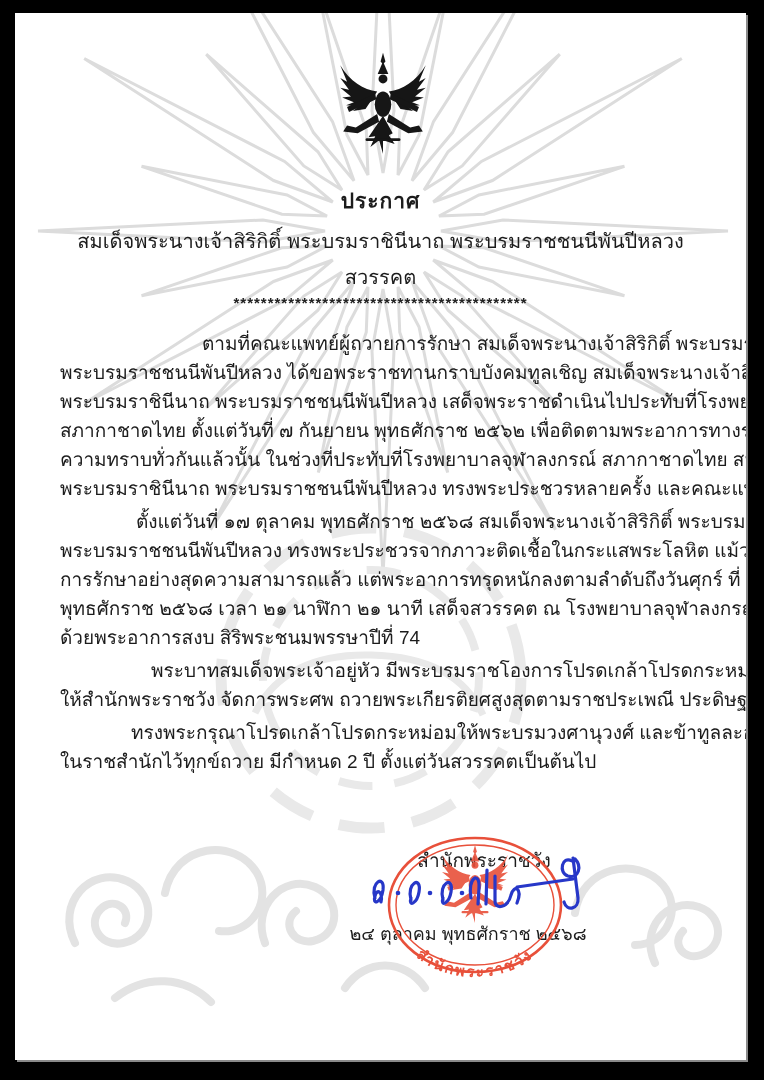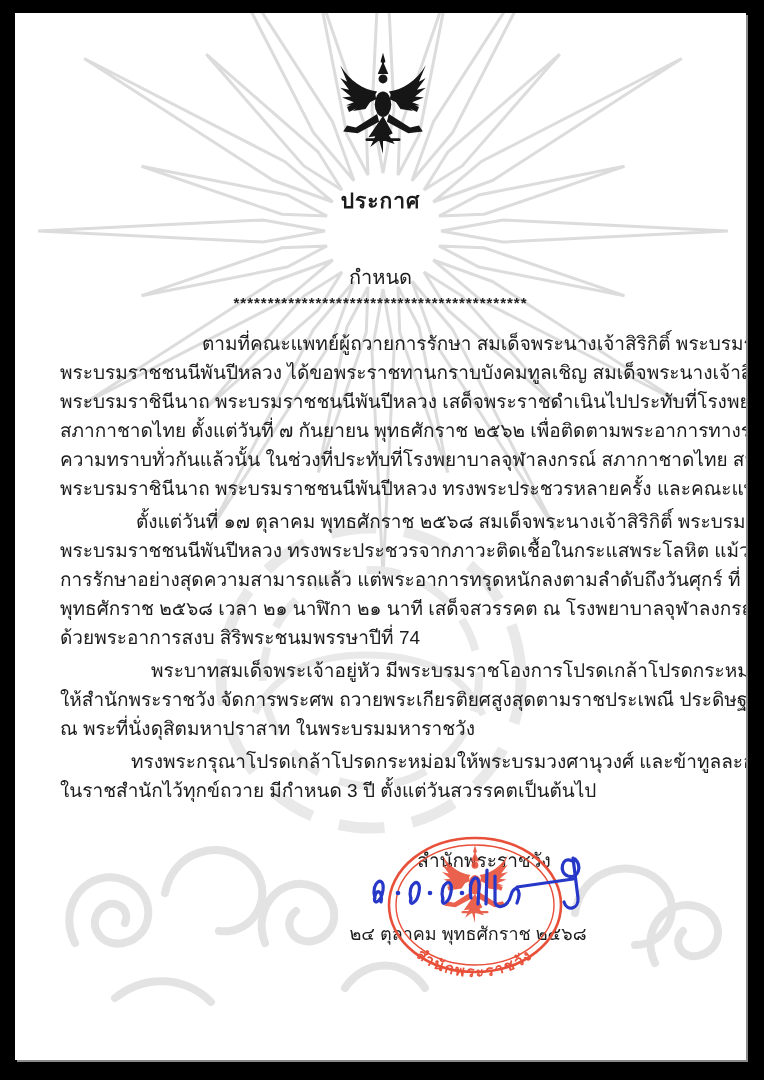--- a/index.html
+++ b/index.html
@@ -151,21 +151,22 @@
 
     <div class="layer">
 
       <div class="garuda-wrap">
         <svg viewBox="0 0 140 120" width="136" height="120">
           <use href="#garudaShape" fill="#161616"></use>
         </svg>
       </div>
 
       <div class="center-text doc-title">ประกาศ</div>
-      <div class="center-text doc-subject2">กำหนด</div>
+      <div class="center-text doc-subject">สมเด็จพระนางเจ้าสิริกิติ์ พระบรมราชินีนาถ พระบรมราชชนนีพันปีหลวง</div>
+      <div class="center-text doc-subject2">สวรรคต</div>
       <div class="center-text doc-divider">*******************************************</div>
 
       <div class="body-text">
         <div class="para p1">
           <div class="line">ตามที่คณะแพทย์ผู้ถวายการรักษา สมเด็จพระนางเจ้าสิริกิติ์ พระบรมราชินีนาถ</div>
           <div class="line">พระบรมราชชนนีพันปีหลวง ได้ขอพระราชทานกราบบังคมทูลเชิญ สมเด็จพระนางเจ้าสิริกิติ์</div>
           <div class="line">พระบรมราชินีนาถ พระบรมราชชนนีพันปีหลวง เสด็จพระราชดำเนินไปประทับที่โรงพยาบาลจุฬาลงกรณ์</div>
           <div class="line">สภากาชาดไทย ตั้งแต่วันที่ ๗ กันยายน พุทธศักราช ๒๕๖๒ เพื่อติดตามพระอาการทางระบบต่าง ๆ</div>
           <div class="line">ความทราบทั่วกันแล้วนั้น ในช่วงที่ประทับที่โรงพยาบาลจุฬาลงกรณ์ สภากาชาดไทย สมเด็จพระนางเจ้าสิริกิติ์</div>
           <div class="line">พระบรมราชินีนาถ พระบรมราชชนนีพันปีหลวง ทรงพระประชวรหลายครั้ง และคณะแพทย์ตรวจพบ</div>
@@ -173,25 +174,24 @@
         <div class="para p2">
           <div class="line">ตั้งแต่วันที่ ๑๗ ตุลาคม พุทธศักราช ๒๕๖๘ สมเด็จพระนางเจ้าสิริกิติ์ พระบรมราชินีนาถ</div>
           <div class="line">พระบรมราชชนนีพันปีหลวง ทรงพระประชวรจากภาวะติดเชื้อในกระแสพระโลหิต แม้ว่าคณะแพทย์จะถวาย</div>
           <div class="line">การรักษาอย่างสุดความสามารถแล้ว แต่พระอาการทรุดหนักลงตามลำดับถึงวันศุกร์ ที่ ๒๔ ตุลาคม</div>
           <div class="line">พุทธศักราช ๒๕๖๘ เวลา ๒๑ นาฬิกา ๒๑ นาที เสด็จสวรรคต ณ โรงพยาบาลจุฬาลงกรณ์ สภากาชาดไทย</div>
           <div class="line">ด้วยพระอาการสงบ สิริพระชนมพรรษาปีที่ 74</div>
         </div>
         <div class="para p3">
           <div class="line">พระบาทสมเด็จพระเจ้าอยู่หัว มีพระบรมราชโองการโปรดเกล้าโปรดกระหม่อม</div>
           <div class="line">ให้สำนักพระราชวัง จัดการพระศพ ถวายพระเกียรติยศสูงสุดตามราชประเพณี ประดิษฐานพระศพ</div>
-          <div class="line">ณ พระที่นั่งดุสิตมหาปราสาท ในพระบรมมหาราชวัง</div>
         </div>
         <div class="para p4">
           <div class="line">ทรงพระกรุณาโปรดเกล้าโปรดกระหม่อมให้พระบรมวงศานุวงศ์ และข้าทูลละอองธุลีพระบาท</div>
-          <div class="line">ในราชสำนักไว้ทุกข์ถวาย มีกำหนด 3 ปี ตั้งแต่วันสวรรคตเป็นต้นไป</div>
+          <div class="line">ในราชสำนักไว้ทุกข์ถวาย มีกำหนด 2 ปี ตั้งแต่วันสวรรคตเป็นต้นไป</div>
         </div>
       </div>
 
       <div class="sig-office">สำนักพระราชวัง</div>
       <div class="sig-date">๒๔ ตุลาคม พุทธศักราช ๒๕๖๘</div>
     </div>
 
     <div class="stamp-wrap">
       <svg viewBox="0 0 224 158" width="224" height="158">
         <g stroke="#e8503a" fill="none">

